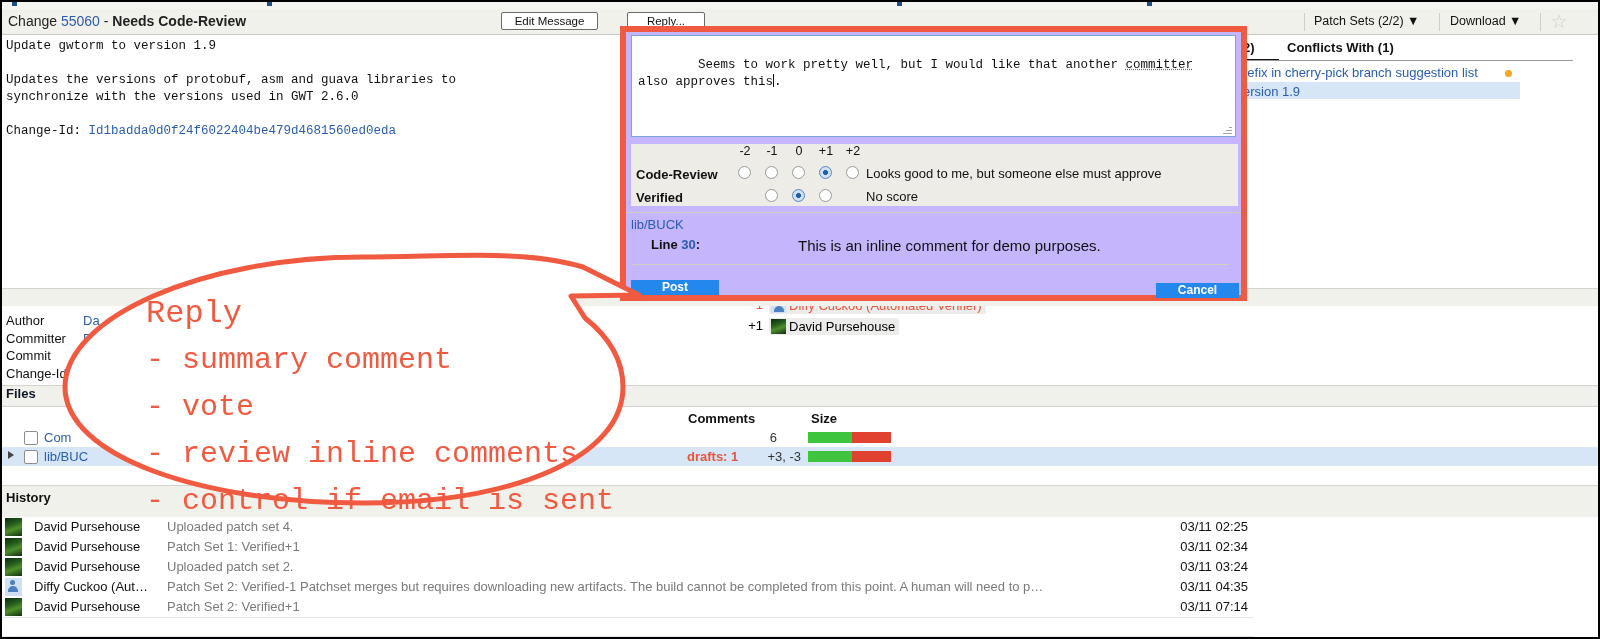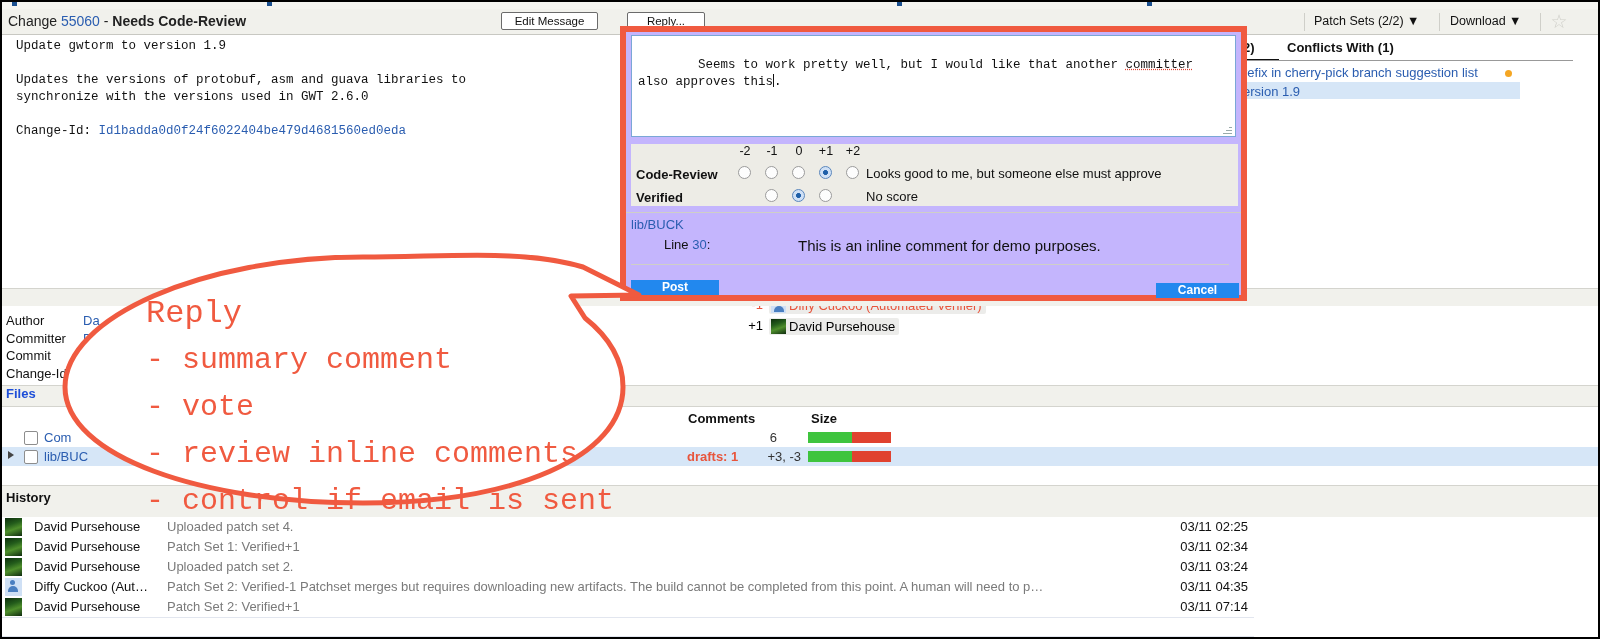--- a/index.html
+++ b/index.html
@@ -34,21 +34,21 @@
   #reply-btn{left:625px;width:78px;}
 
   .hdr-right{position:absolute;top:5px;font-size:12.5px;color:#111;white-space:nowrap;cursor:pointer;}
   #patchsets-menu{left:1312px;}
   #download-menu{left:1448px;}
   .vsep{position:absolute;top:4px;width:1px;height:18px;background:#cfcfc9;}
   .star{position:absolute;left:1547px;top:3px;width:20px;height:20px;color:#cfcfc9;font-size:19px;line-height:19px;text-align:center;cursor:pointer;}
 
   
   .commit-msg{position:absolute;left:6px;top:38px;width:600px;
-    font-family:"Liberation Mono","DejaVu Sans Mono",monospace;font-size:12.5px;color:#111;line-height:17px;white-space:pre;margin-left:10px;}
+    font-family:"Liberation Mono","DejaVu Sans Mono",monospace;font-size:12.5px;color:#111;line-height:17px;white-space:pre;}
   .commit-msg .cid{color:#2a5db0;}
 
   
   .rel-tabs{position:absolute;left:1243px;top:40px;width:330px;height:20px;}
   .rel-tab{position:absolute;top:0;font-size:13px;font-weight:bold;color:#111;white-space:nowrap;cursor:pointer;}
   #rel-tab-same{left:0;}
   #rel-tab-conflicts{left:44px;}
   .rel-underline{position:absolute;left:0;top:19px;width:36px;height:2px;background:#111;}
   .rel-rule{position:absolute;left:0;top:20px;width:330px;height:1px;background:#999;}
   .rel-row{position:absolute;left:1243px;font-size:13px;color:#2a5db0;white-space:nowrap;cursor:pointer;}
@@ -57,21 +57,21 @@
   .rel-dot{position:absolute;left:1505px;top:70px;width:7px;height:7px;border-radius:50%;background:#f5a623;}
   .rel-hl{position:absolute;left:1243px;top:82px;width:277px;height:17px;background:#d6e6f7;}
 
   
   .meta-sep{position:absolute;left:2px;top:288px;width:1596px;height:1px;background:#d4d4ce;}
   .meta-band{position:absolute;left:2px;top:289px;width:1596px;height:17px;background:#f1f1ec;}
   .meta-labels{position:absolute;left:6px;top:312px;font-size:13px;color:#111;line-height:17.5px;}
   .meta-vals{position:absolute;left:83px;top:312px;font-size:13px;color:#2a5db0;line-height:17.5px;}
 
   .files-band{position:absolute;left:2px;top:385px;width:1596px;height:20px;background:#f1f1ec;border-top:1px solid #d4d4ce;border-bottom:1px solid #d4d4ce;}
-  .files-label{position:absolute;left:6px;top:386px;font-size:13px;font-weight:bold;color:#1d4ed8;}
+  .files-label{position:absolute;left:6px;top:386px;font-size:13px;font-weight:bold;color:#0f172a;}
 
   .files-hdr-comments{position:absolute;left:688px;top:411px;font-size:13px;font-weight:bold;color:#111;}
   .files-hdr-size{position:absolute;left:811px;top:411px;font-size:13px;font-weight:bold;color:#111;}
 
   .file-row{position:absolute;left:2px;width:1596px;height:19px;font-size:13px;color:#2a5db0;}
   #file-row-1{top:428px;background:#fff;}
   #file-row-2{top:447px;background:#d6e6f7;}
   .file-arrow{position:absolute;left:6px;top:4px;width:0;height:0;border-left:6px solid #444;border-top:4px solid transparent;border-bottom:4px solid transparent;}
   .file-cb{position:absolute;left:22px;top:3px;width:12px;height:12px;border:1px solid #8d8d8d;background:#fff;border-radius:2px;cursor:pointer;}
   .file-name{position:absolute;left:42px;top:2px;font-size:13px;color:#2a5db0;white-space:nowrap;cursor:pointer;}
@@ -121,21 +121,21 @@
 
   .labels-area{position:absolute;left:5px;top:112px;width:607px;height:62px;background:#edece6;}
   .score-hdr{position:absolute;top:0;font-size:12.5px;color:#111;text-align:center;width:22px;}
   .lab-name{position:absolute;left:5px;font-size:13px;font-weight:bold;color:#111;}
   .radio{position:absolute;width:13px;height:13px;border-radius:50%;border:1px solid #9b9b9b;background:#fdfdfd;box-sizing:border-box;cursor:pointer;}
   .radio.on{border-color:#5b87bd;background:radial-gradient(circle at 50% 50%,#1e5fa8 0 2.2px,#cfe0f5 2.6px 100%);}
   .lab-desc{position:absolute;font-size:13px;color:#111;white-space:nowrap;}
 
   .inline-sec{position:absolute;left:0;top:180px;width:615px;height:58px;border-top:1px solid #cfcfc7;}
   .inline-file{position:absolute;left:5px;top:4px;font-size:13px;color:#2a5db0;cursor:pointer;}
-  .inline-line{position:absolute;left:38px;top:24px;font-size:13px;font-weight:normal;color:#111;text-align:right;}
+  .inline-line{position:absolute;left:25px;top:24px;font-size:13px;font-weight:bold;color:#111;text-align:right;}
   .inline-line .n{color:#2a5db0;}
   .inline-text{position:absolute;left:131px;top:24px;font-size:15px;color:#111;margin-left:41px;}
   .inline-rule{position:absolute;left:5px;top:51px;width:598px;height:1px;background:#cfcfc7;}
 
   .btn-blue{position:absolute;height:15px;line-height:15px;background:#2288ee;color:#fff;
     font-size:12px;font-weight:bold;text-align:center;cursor:pointer;}
   #post-btn{left:5px;top:248px;width:88px;}
   #cancel-btn{left:530px;top:251px;width:83px;}
 
   

